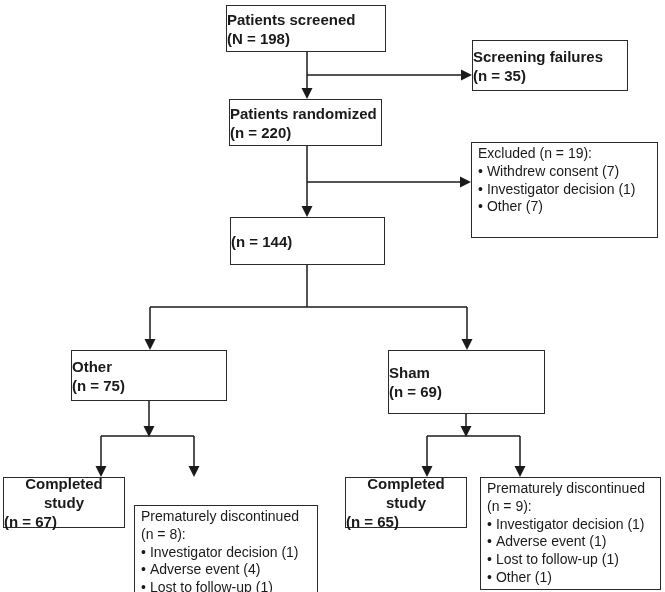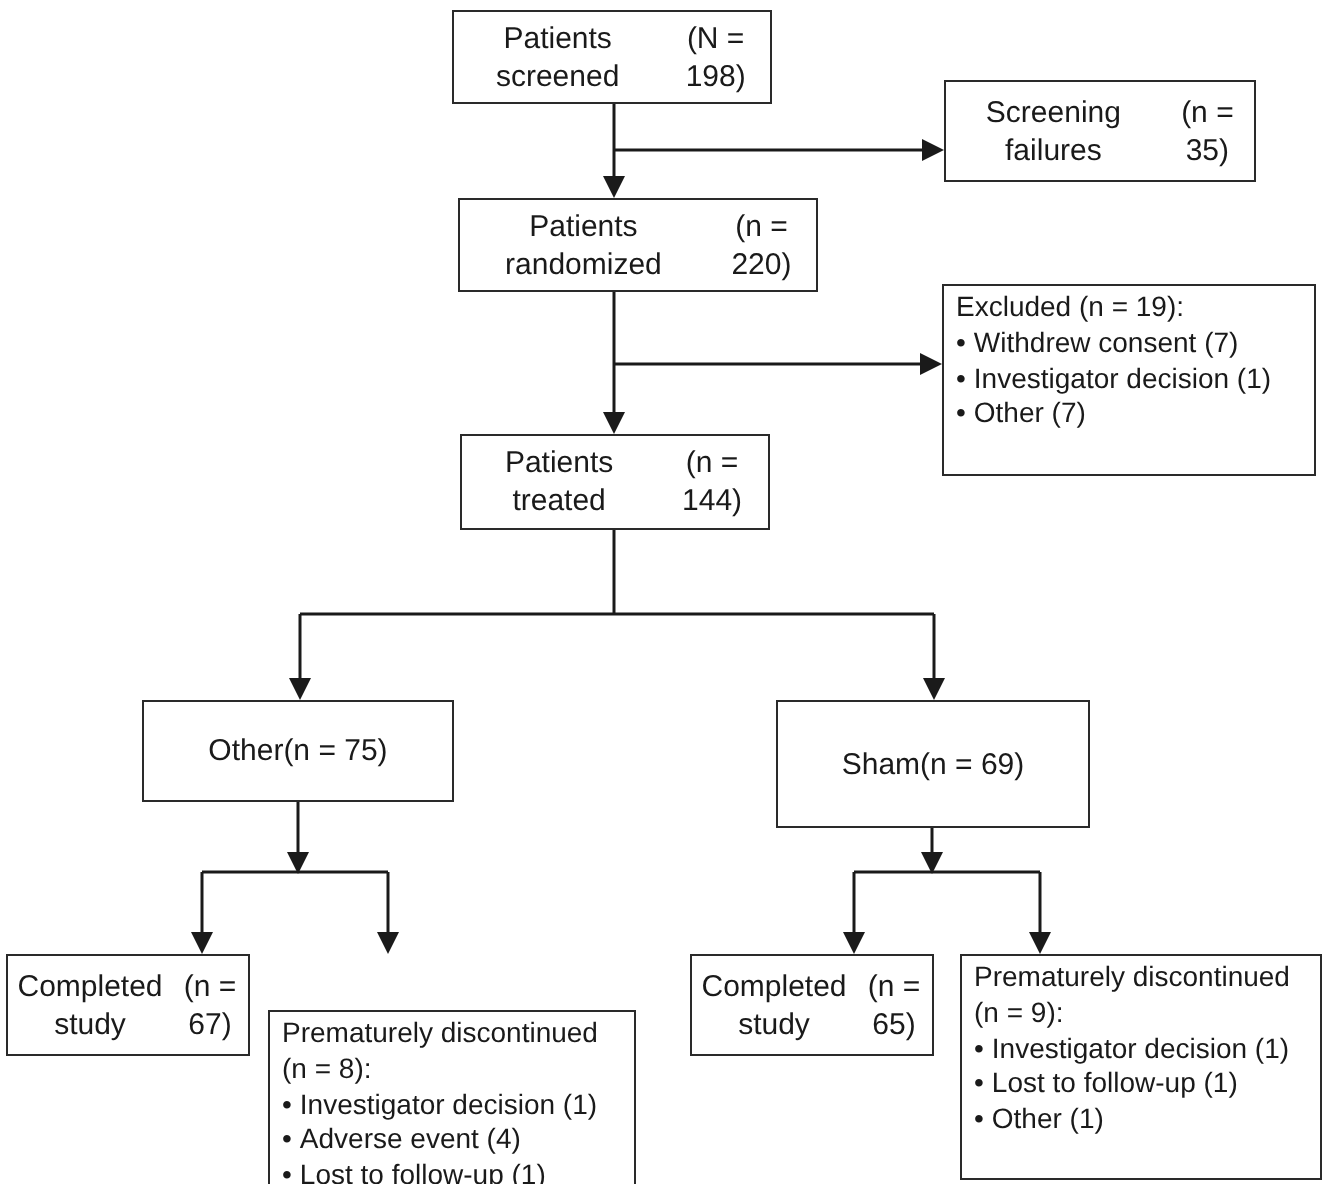--- a/index.html
+++ b/index.html
@@ -22,26 +22,27 @@
   #connectors line { stroke: var(--line, #1a1a1a); stroke-width: 1.5; }
   #connectors polygon { fill: var(--line, #1a1a1a); }
   .box {
     position: absolute;
     box-sizing: border-box;
     border: 1.6px solid var(--box-border, #2a2a2a);
     background: var(--background, #ffffff);
   }
   .box.centered {
     display: flex;
-    flex-direction: row;
-    align-items: center;
+    flex-direction: column;
+    align-items: flex-start;
     justify-content: center;
     text-align: center;
     font-size: 15px;
     line-height: 19px;
+    font-weight: bold;
   }
   .box.list {
     font-size: 14px;
     line-height: 17.8px;
     padding: 2px 2px 2px 6px;
   }
   .box.list .hdr { white-space: normal; }
   .box.list .li { white-space: nowrap; }
   .bullet { margin-right: 4px; }
 </style>
@@ -89,34 +90,33 @@
   <div class="box centered" style="left:226px;top:5px;width:160px;height:47px">
     <div>Patients screened</div>
     <div>(N = 198)</div>
   </div>
 
   <div class="box centered" style="left:472px;top:40px;width:156px;height:51px">
     <div>Screening failures</div>
     <div>(n = 35)</div>
   </div>
 
-  <div class="box centered" style="left:229px;top:99px;width:180px;height:47px">
+  <div class="box centered" style="left:229px;top:99px;width:153px;height:47px">
     <div>Patients randomized</div>
     <div>(n = 220)</div>
   </div>
 
   <div class="box list" style="left:471px;top:142px;width:187px;height:96px">
     <div class="hdr">Excluded (n = 19):</div>
     <div class="li"><span class="bullet">•</span><span>Withdrew consent (7)</span></div>
     <div class="li"><span class="bullet">•</span><span>Investigator decision (1)</span></div>
     <div class="li"><span class="bullet">•</span><span>Other (7)</span></div>
   </div>
 
   <div class="box centered" style="left:230px;top:217px;width:155px;height:48px">
-    <div>Patients treated</div>
     <div>(n = 144)</div>
   </div>
 
   <div class="box centered" style="left:71px;top:350px;width:156px;height:51px">
     <div>Other</div>
     <div>(n = 75)</div>
   </div>
 
   <div class="box centered" style="left:388px;top:350px;width:157px;height:64px">
     <div>Sham</div>
@@ -137,17 +137,18 @@
   </div>
 
   <div class="box centered" style="left:345px;top:477px;width:122px;height:51px">
     <div>Completed study</div>
     <div>(n = 65)</div>
   </div>
 
   <div class="box list" style="left:480px;top:477px;width:181px;height:113px">
     <div class="hdr">Prematurely discontinued (n = 9):</div>
     <div class="li"><span class="bullet">•</span><span>Investigator decision (1)</span></div>
+    <div class="li"><span class="bullet">•</span><span>Adverse event (1)</span></div>
     <div class="li"><span class="bullet">•</span><span>Lost to follow-up (1)</span></div>
     <div class="li"><span class="bullet">•</span><span>Other (1)</span></div>
   </div>
 
 </div>
 
 </body></html>

